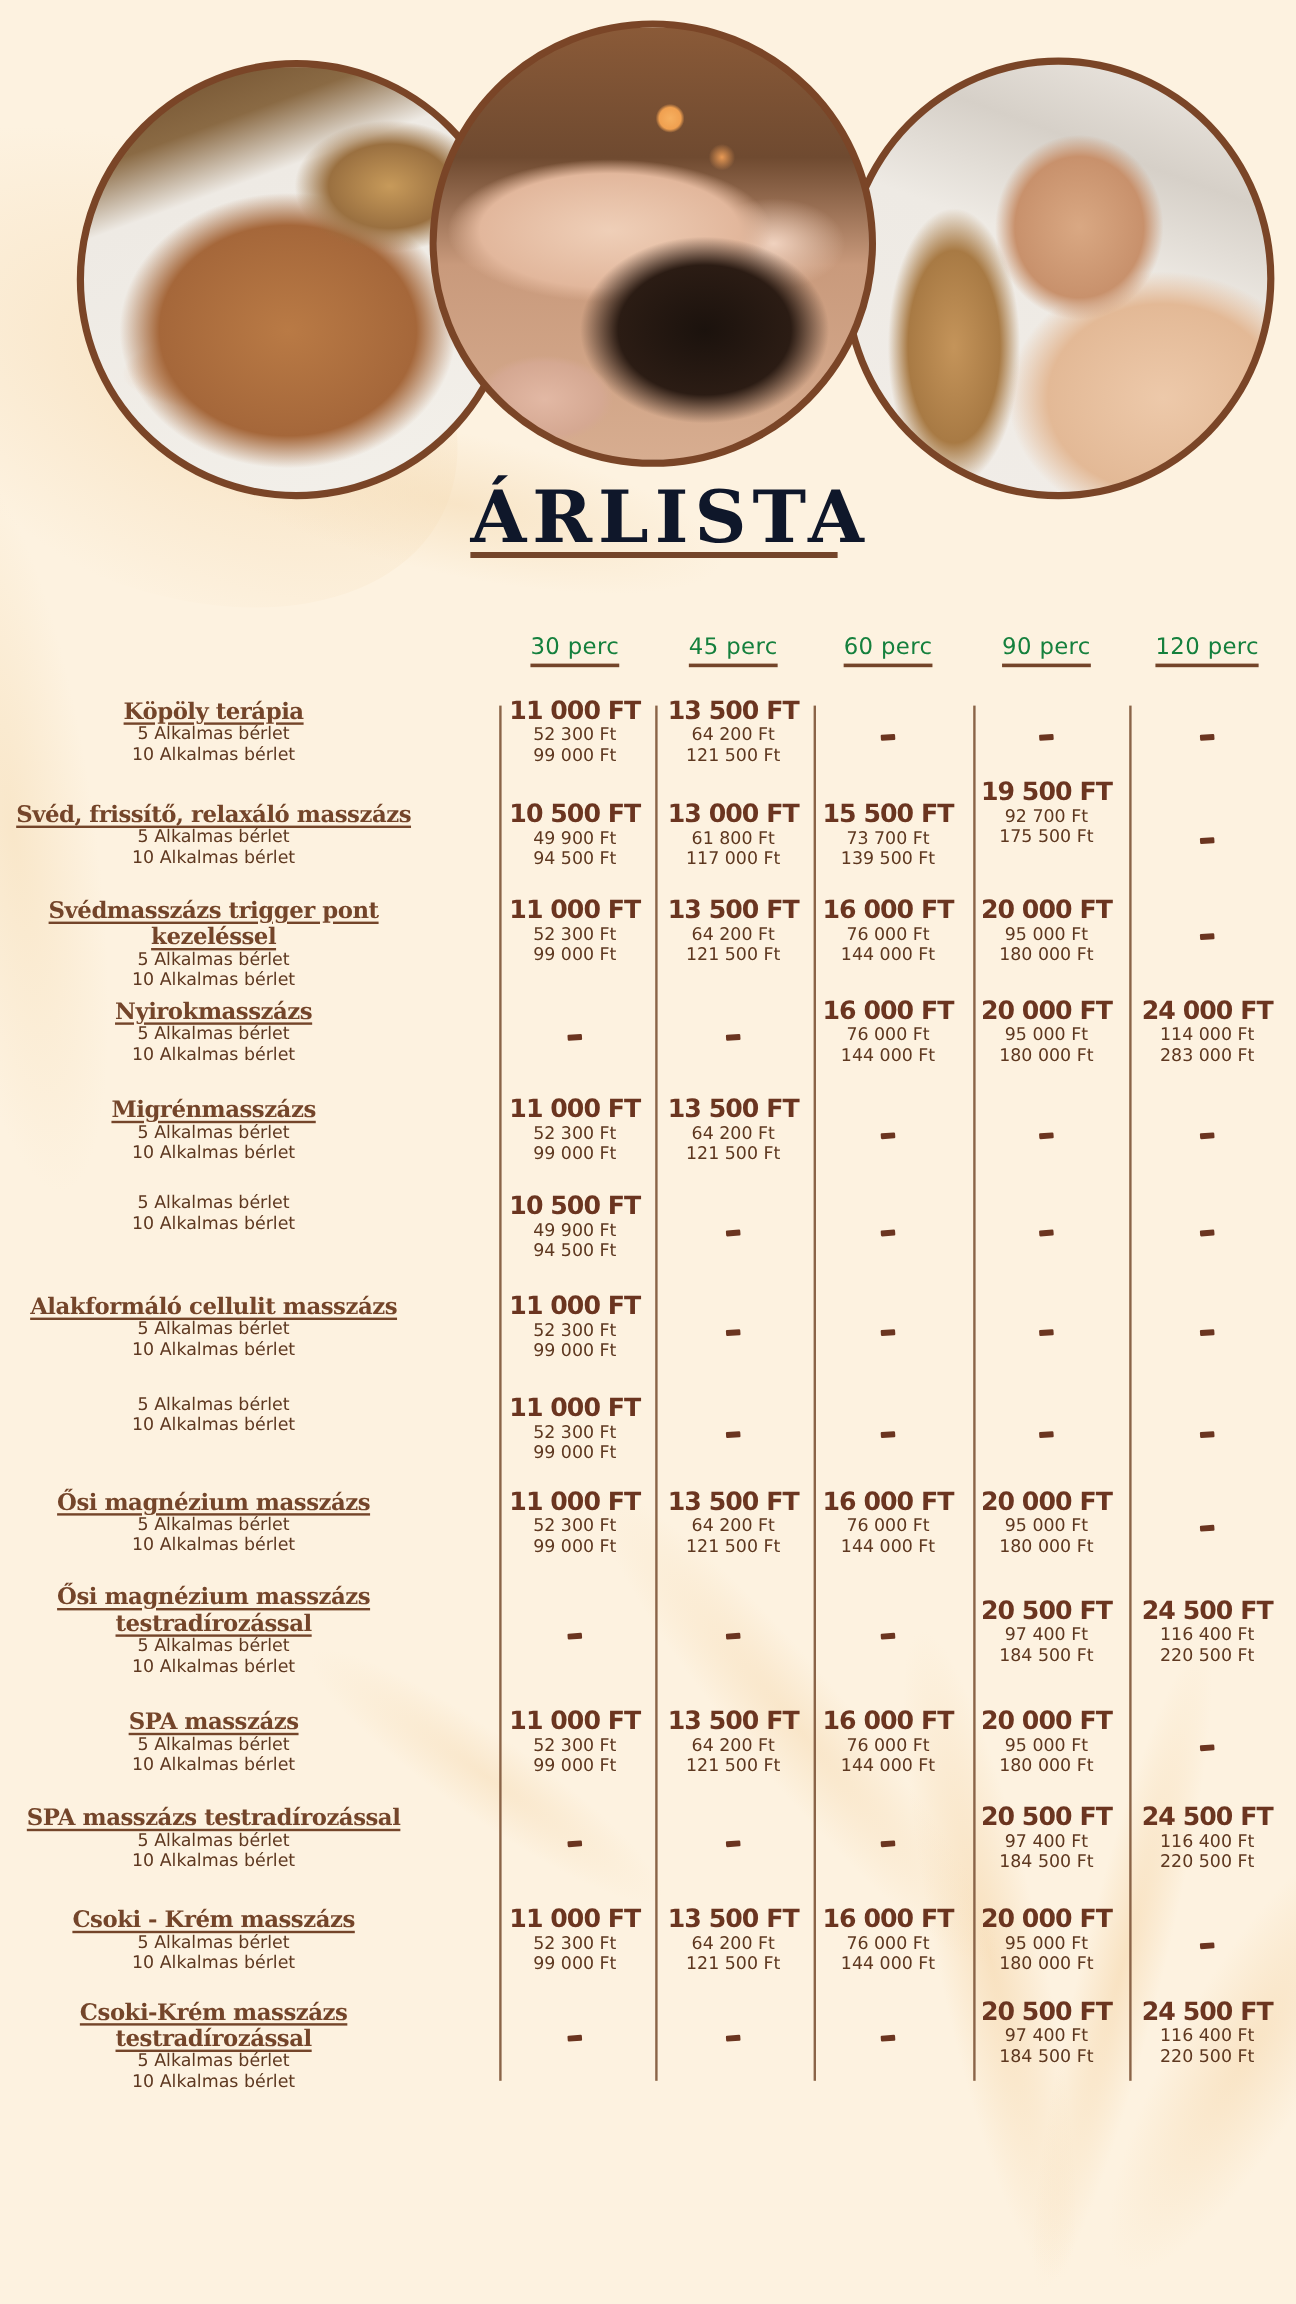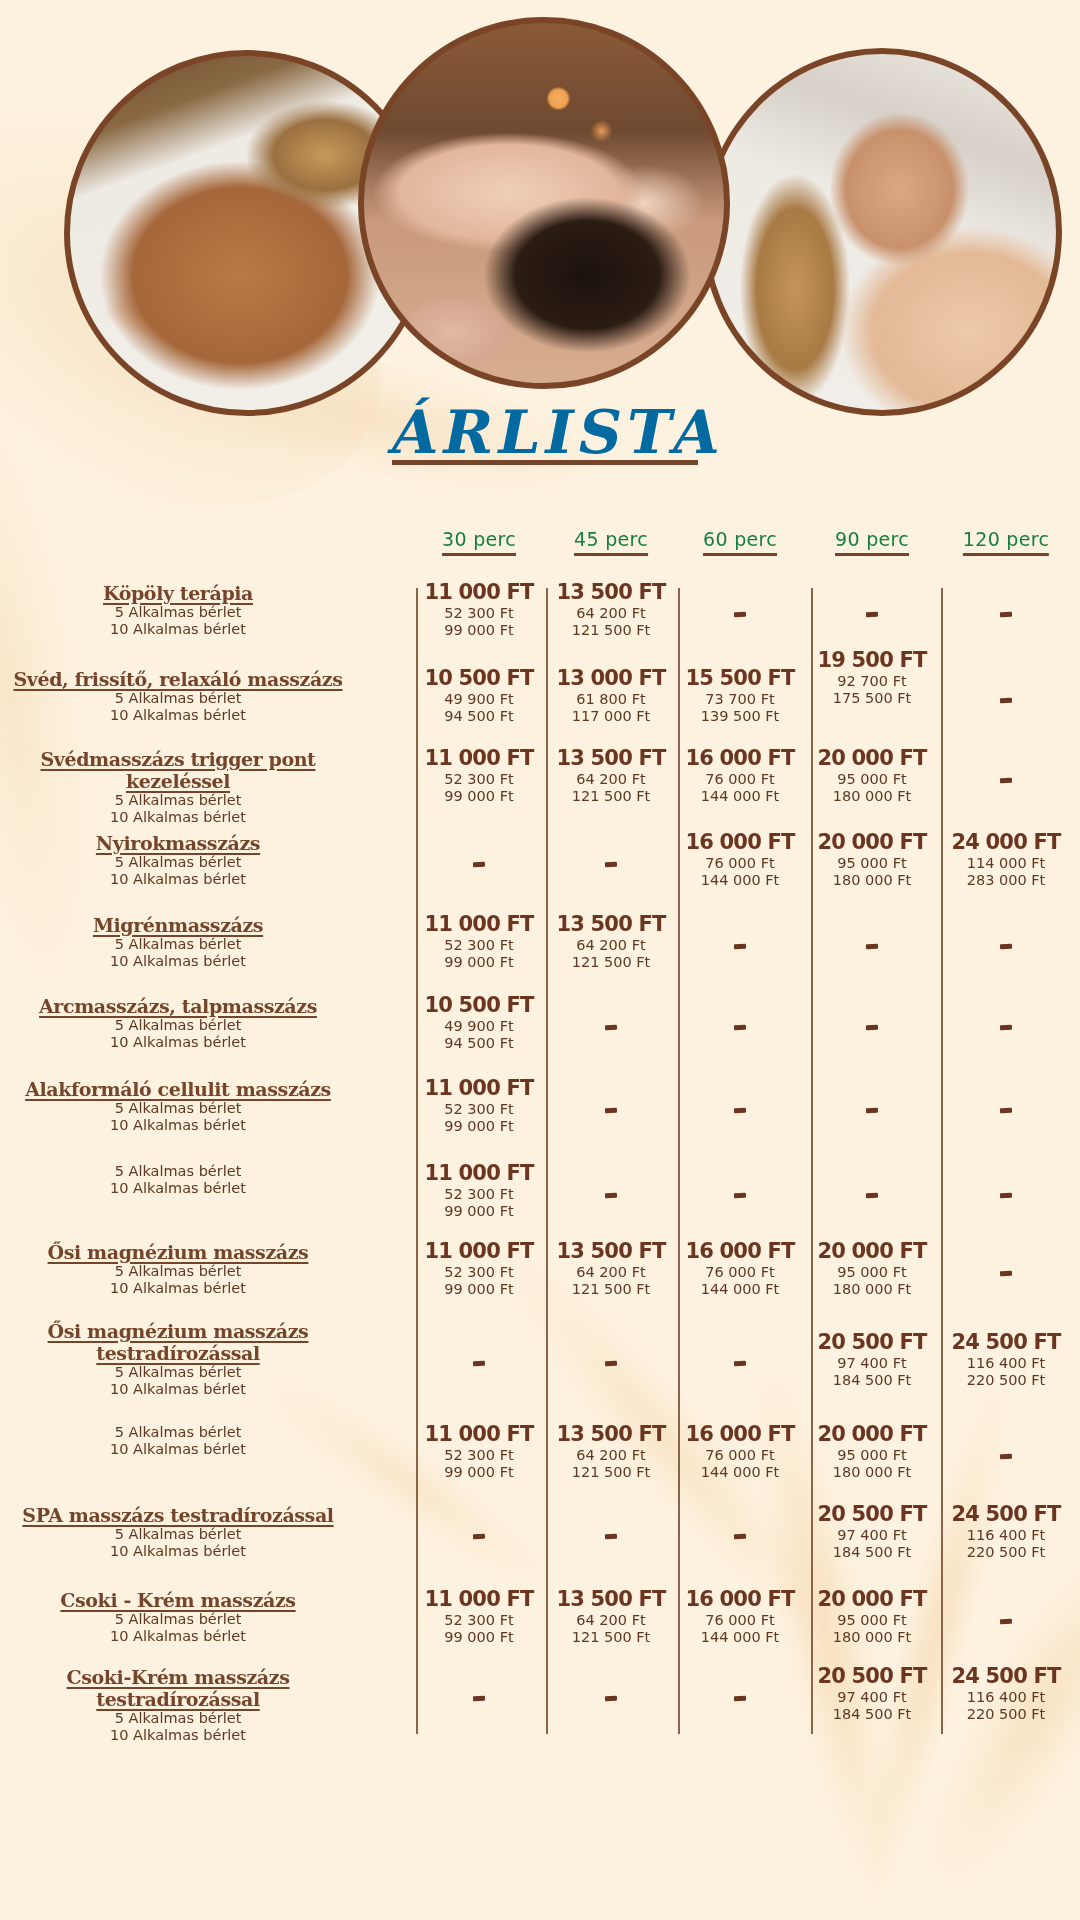--- a/index.html
+++ b/index.html
@@ -54,22 +54,22 @@
     background:
       radial-gradient(ellipse 28% 30% at 55% 38%, #d9a883 0%, #c8916c 55%, rgba(0,0,0,0) 72%),
       radial-gradient(ellipse 50% 40% at 75% 78%, #edc9aa 0%, #e3b996 55%, rgba(0,0,0,0) 74%),
       radial-gradient(ellipse 22% 45% at 25% 66%, #c4945a 0%, #a87a44 50%, rgba(0,0,0,0) 72%),
       linear-gradient(200deg, #f1ece6 0%, #d6d0c8 25%, #eeeae4 45%, #f1ede8 100%);
   }
 
   
   .title {
     position: absolute; left: 392px; top: 400px; width: 306px; text-align: center;
-    font-family: "DejaVu Serif", serif; font-weight: bold; font-style: italic;
-    font-size: 60px; letter-spacing: 5px; color: #0369a1; line-height: 64px;
+    font-family: "DejaVu Serif", serif; font-weight: bold; 
+    font-size: 60px; letter-spacing: 5px; color: #0f172a; line-height: 64px;
   }
   .title-underline { position: absolute; left: 392px; top: 460px; width: 306px; height: 5px; background: #74452a; }
 
   
   .col-head {
     position: absolute; top: 528px; transform: translateX(-50%);
     font-family: "DejaVu Sans", sans-serif; font-size: 19px; color: #15803d;
     white-space: nowrap; padding-bottom: 3px; border-bottom: 3px solid #74452a;
     letter-spacing: 0.3px;
   }
@@ -229,21 +229,20 @@
     </div>
     <div class="cell" style="left: 611px; top: 912px;">
       <div class="price-main">13 500 FT</div>
       <div class="price-sub">64 200 Ft</div>
       <div class="price-sub">121 500 Ft</div>
     </div>
     <div class="dash" style="left: 740px; top: 944px;"></div>
     <div class="dash" style="left: 872px; top: 944px;"></div>
     <div class="dash" style="left: 1006px; top: 944px;"></div>
     <div class="svc" style="top: 995px;">
-      <div><span class="svc-name">Arcmasszázs, talpmasszázs</span></div>
       <div class="svc-sub">5 Alkalmas bérlet</div>
       <div class="svc-sub">10 Alkalmas bérlet</div>
     </div>
     <div class="cell" style="left: 479px; top: 993px;">
       <div class="price-main">10 500 FT</div>
       <div class="price-sub">49 900 Ft</div>
       <div class="price-sub">94 500 Ft</div>
     </div>
     <div class="dash" style="left: 611px; top: 1025px;"></div>
     <div class="dash" style="left: 740px; top: 1025px;"></div>
@@ -315,20 +314,21 @@
       <div class="price-main">20 500 FT</div>
       <div class="price-sub">97 400 Ft</div>
       <div class="price-sub">184 500 Ft</div>
     </div>
     <div class="cell" style="left: 1006px; top: 1330px;">
       <div class="price-main">24 500 FT</div>
       <div class="price-sub">116 400 Ft</div>
       <div class="price-sub">220 500 Ft</div>
     </div>
     <div class="svc" style="top: 1424px;">
+      <div><span class="svc-name">SPA masszázs</span></div>
       <div class="svc-sub">5 Alkalmas bérlet</div>
       <div class="svc-sub">10 Alkalmas bérlet</div>
     </div>
     <div class="cell" style="left: 479px; top: 1422px;">
       <div class="price-main">11 000 FT</div>
       <div class="price-sub">52 300 Ft</div>
       <div class="price-sub">99 000 Ft</div>
     </div>
     <div class="cell" style="left: 611px; top: 1422px;">
       <div class="price-main">13 500 FT</div>

